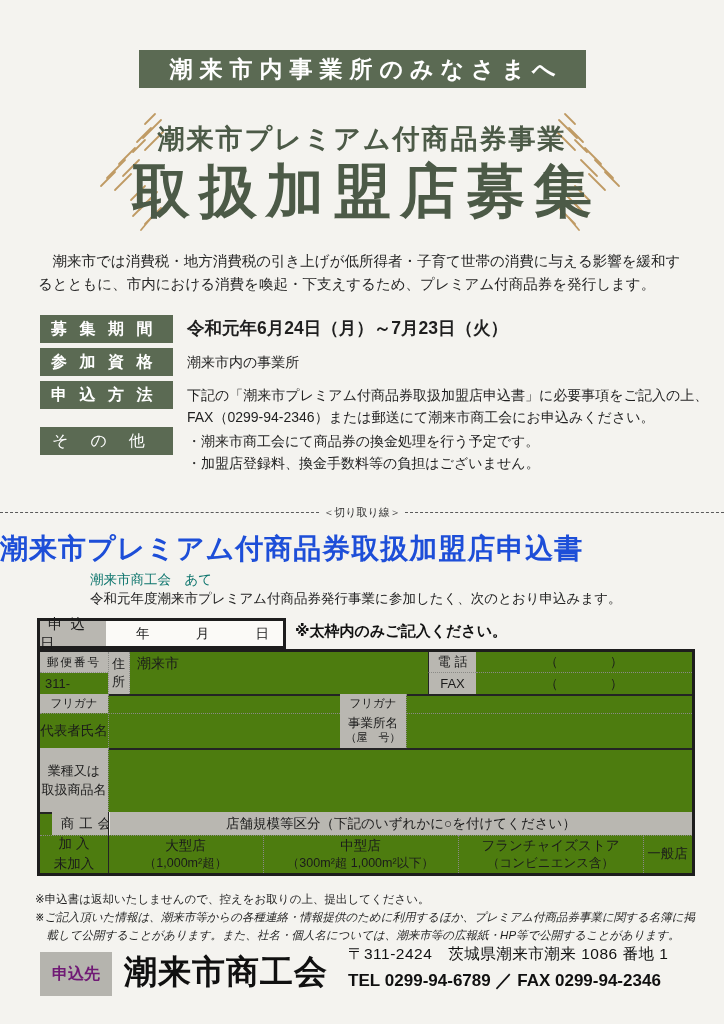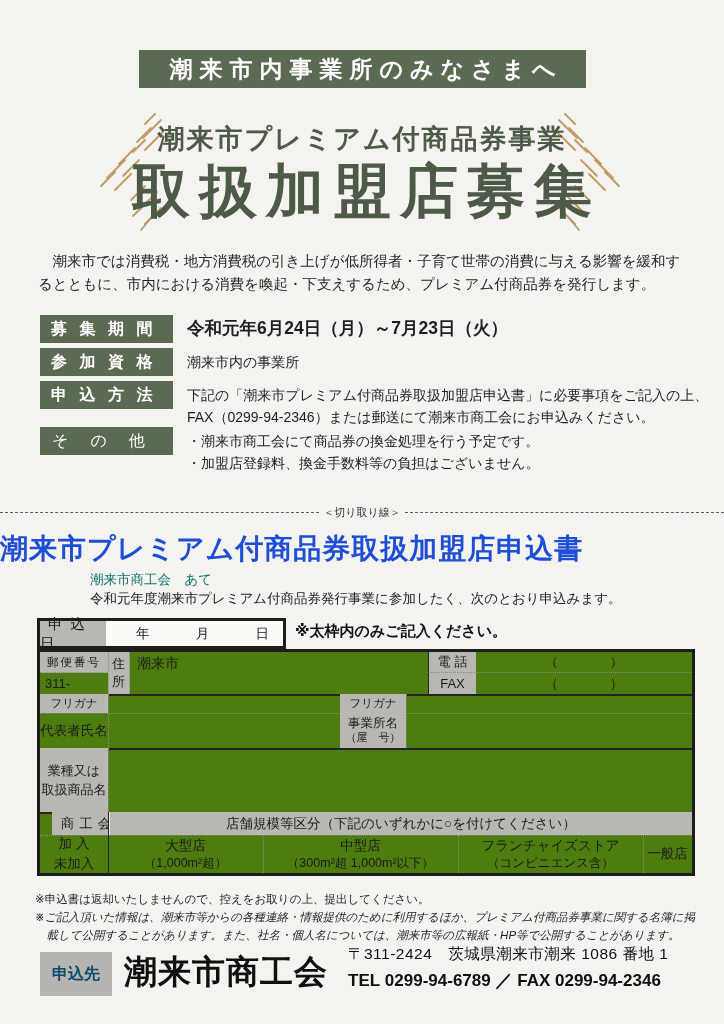--- a/index.html
+++ b/index.html
@@ -62,21 +62,21 @@
   .small{font-size:11.5px;}
   .optname{font-size:13.5px;line-height:1.45;}
   .optdesc{font-size:12.5px;line-height:1.35;}
 
   
   .notes{position:absolute;left:35px;top:891px;width:662px;font-size:11.5px;line-height:1.55;color:#1f1f1f;}
   .notes .n2{padding-left:1em;text-indent:-1em;font-style:italic;}
 
   
   .apply-label{position:absolute;left:40px;top:952px;width:72px;height:44px;background:#b5b4ae;
-    display:flex;align-items:center;justify-content:center;font-size:16px;font-weight:bold;color:#0c4a6e;}
+    display:flex;align-items:center;justify-content:center;font-size:16px;font-weight:bold;color:#701a75;}
   .apply-org{position:absolute;left:124px;top:950px;font-size:33px;font-weight:900;color:#101010;letter-spacing:1px;}
   .apply-addr{position:absolute;left:348px;top:944px;color:#101010;}
   .apply-addr .l1{font-size:15.5px;letter-spacing:0.5px;}
   .apply-addr .l2{font-size:17px;font-weight:600;margin-top:4px;}
   .apply-addr .b{font-weight:900;}
 </style>
 </head>
 <body>
 
 <div class="page">

